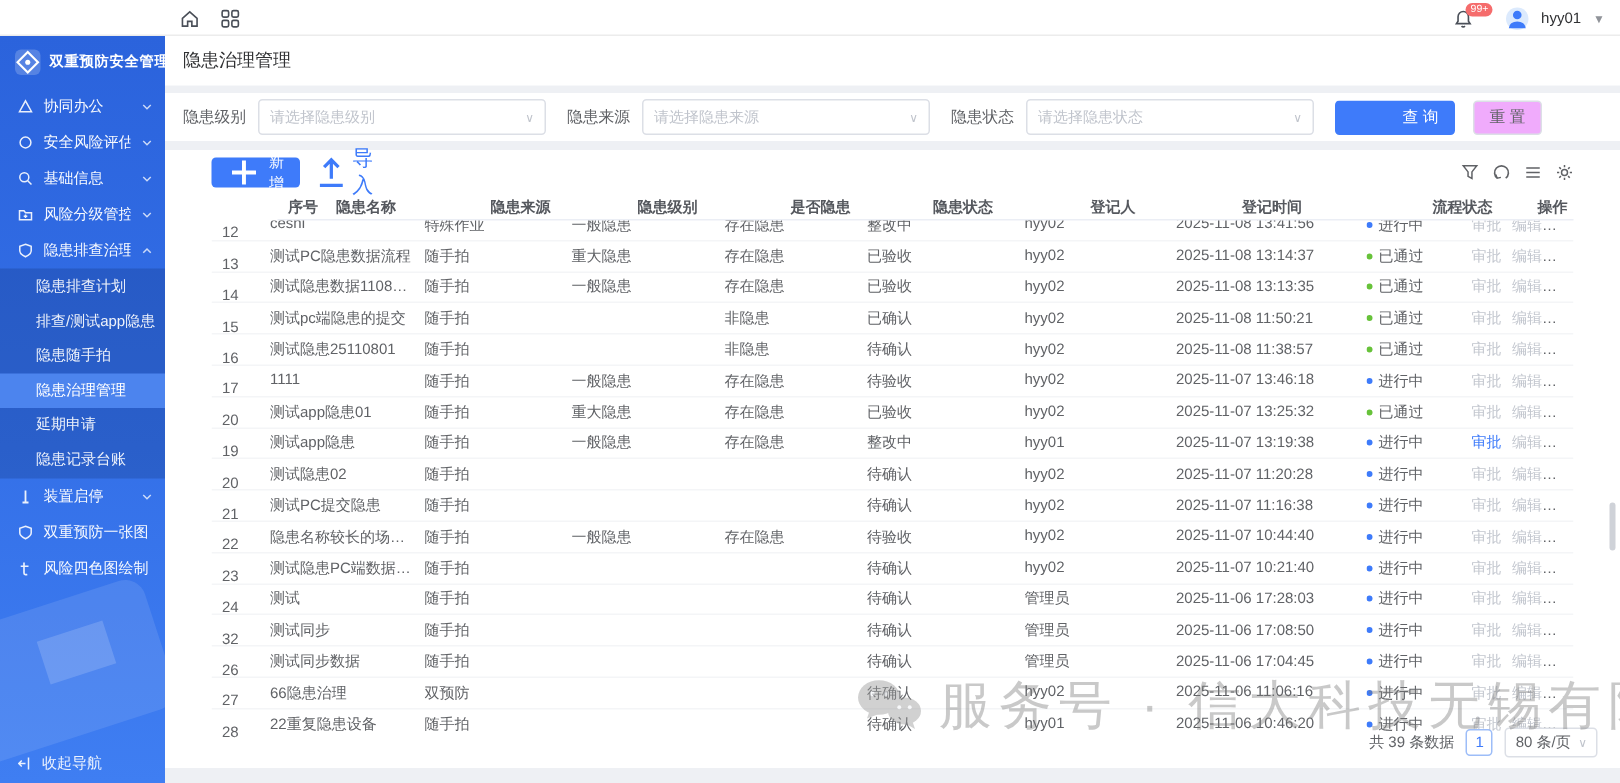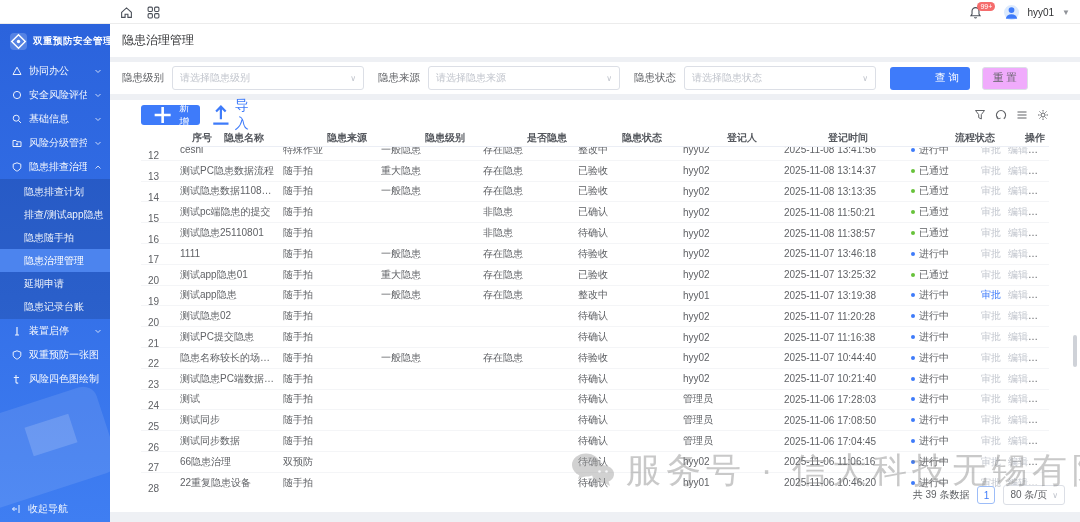--- a/index.html
+++ b/index.html
@@ -490,21 +490,21 @@
           <span class="td">随手拍</span>
           <span class="td"></span>
           <span class="td"></span>
           <span class="td">待确认</span>
           <span class="td">管理员</span>
           <span class="td">2025-11-06 17:28:03</span>
           <span class="td"><span class="dot blue"></span>进行中</span>
           <span class="td"><span class="op disabled">审批</span><span class="op disabled">编辑</span><span class="op link">详情</span></span>
         </div>
         <div class="grid-row trow">
-          <span class="td no">25</span>
+          <span class="td no">32</span>
           <span class="td">测试同步</span>
           <span class="td">随手拍</span>
           <span class="td"></span>
           <span class="td"></span>
           <span class="td">待确认</span>
           <span class="td">管理员</span>
           <span class="td">2025-11-06 17:08:50</span>
           <span class="td"><span class="dot blue"></span>进行中</span>
           <span class="td"><span class="op disabled">审批</span><span class="op disabled">编辑</span><span class="op link">详情</span></span>
         </div>

